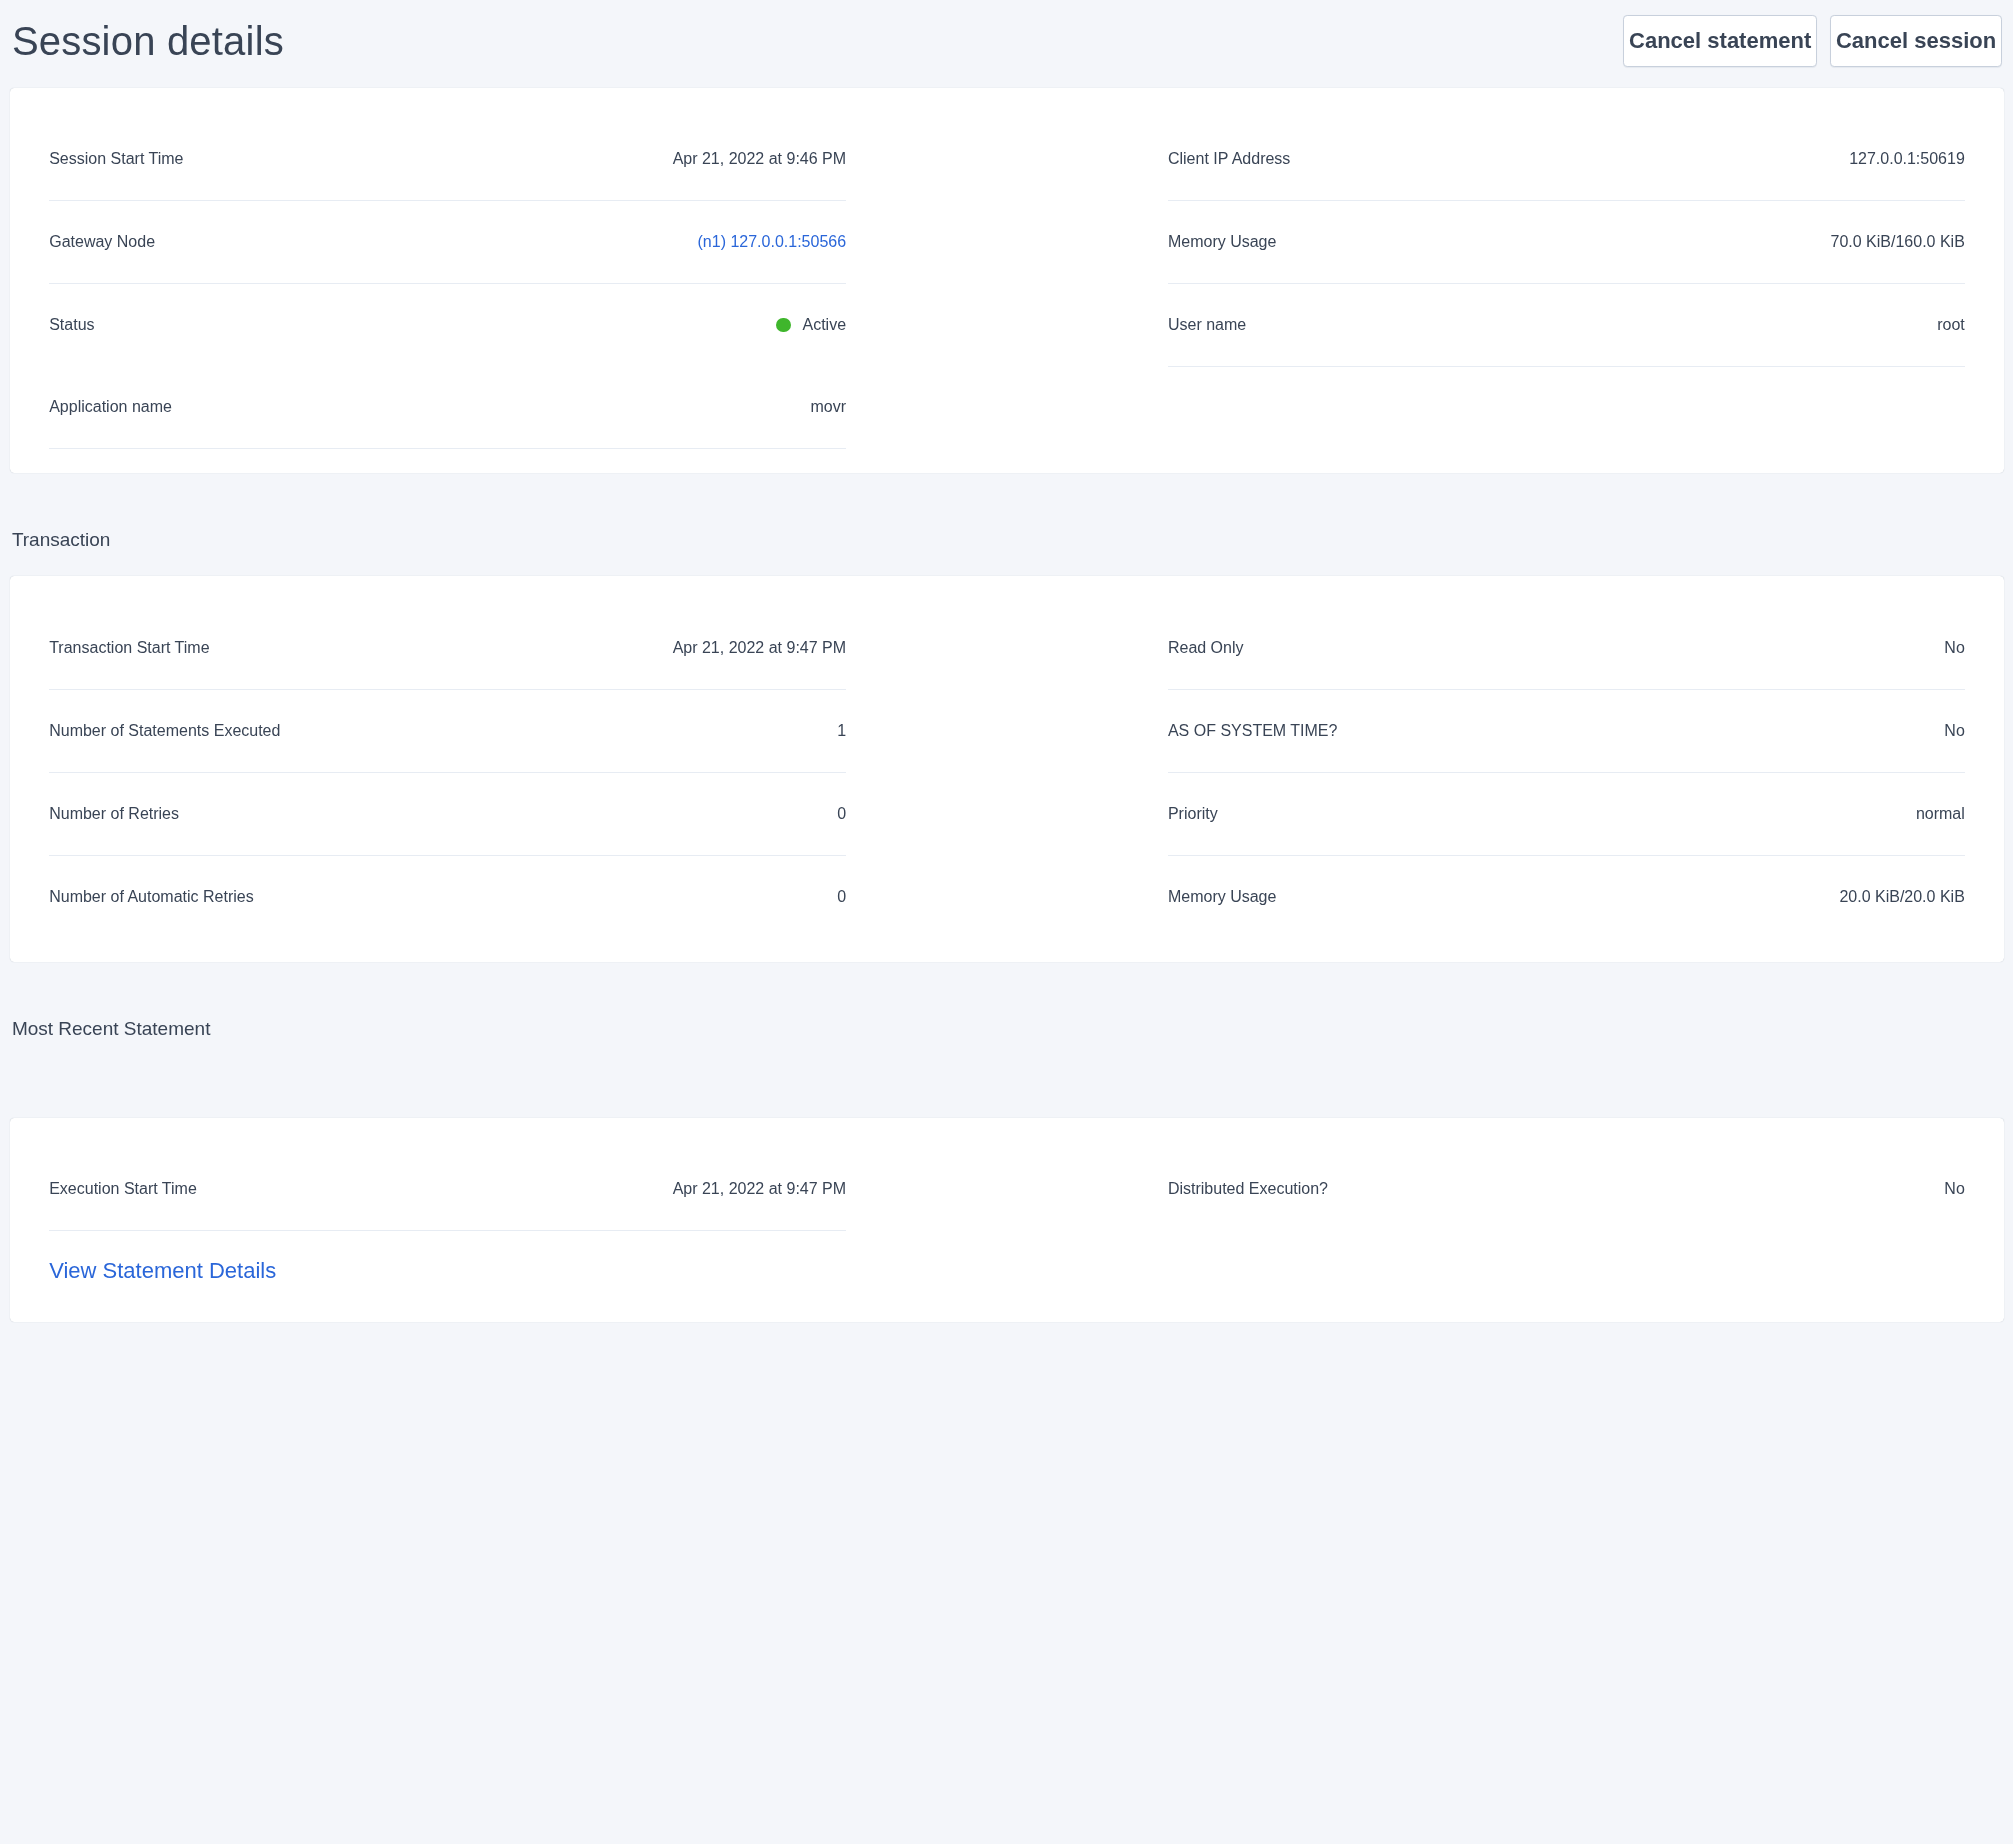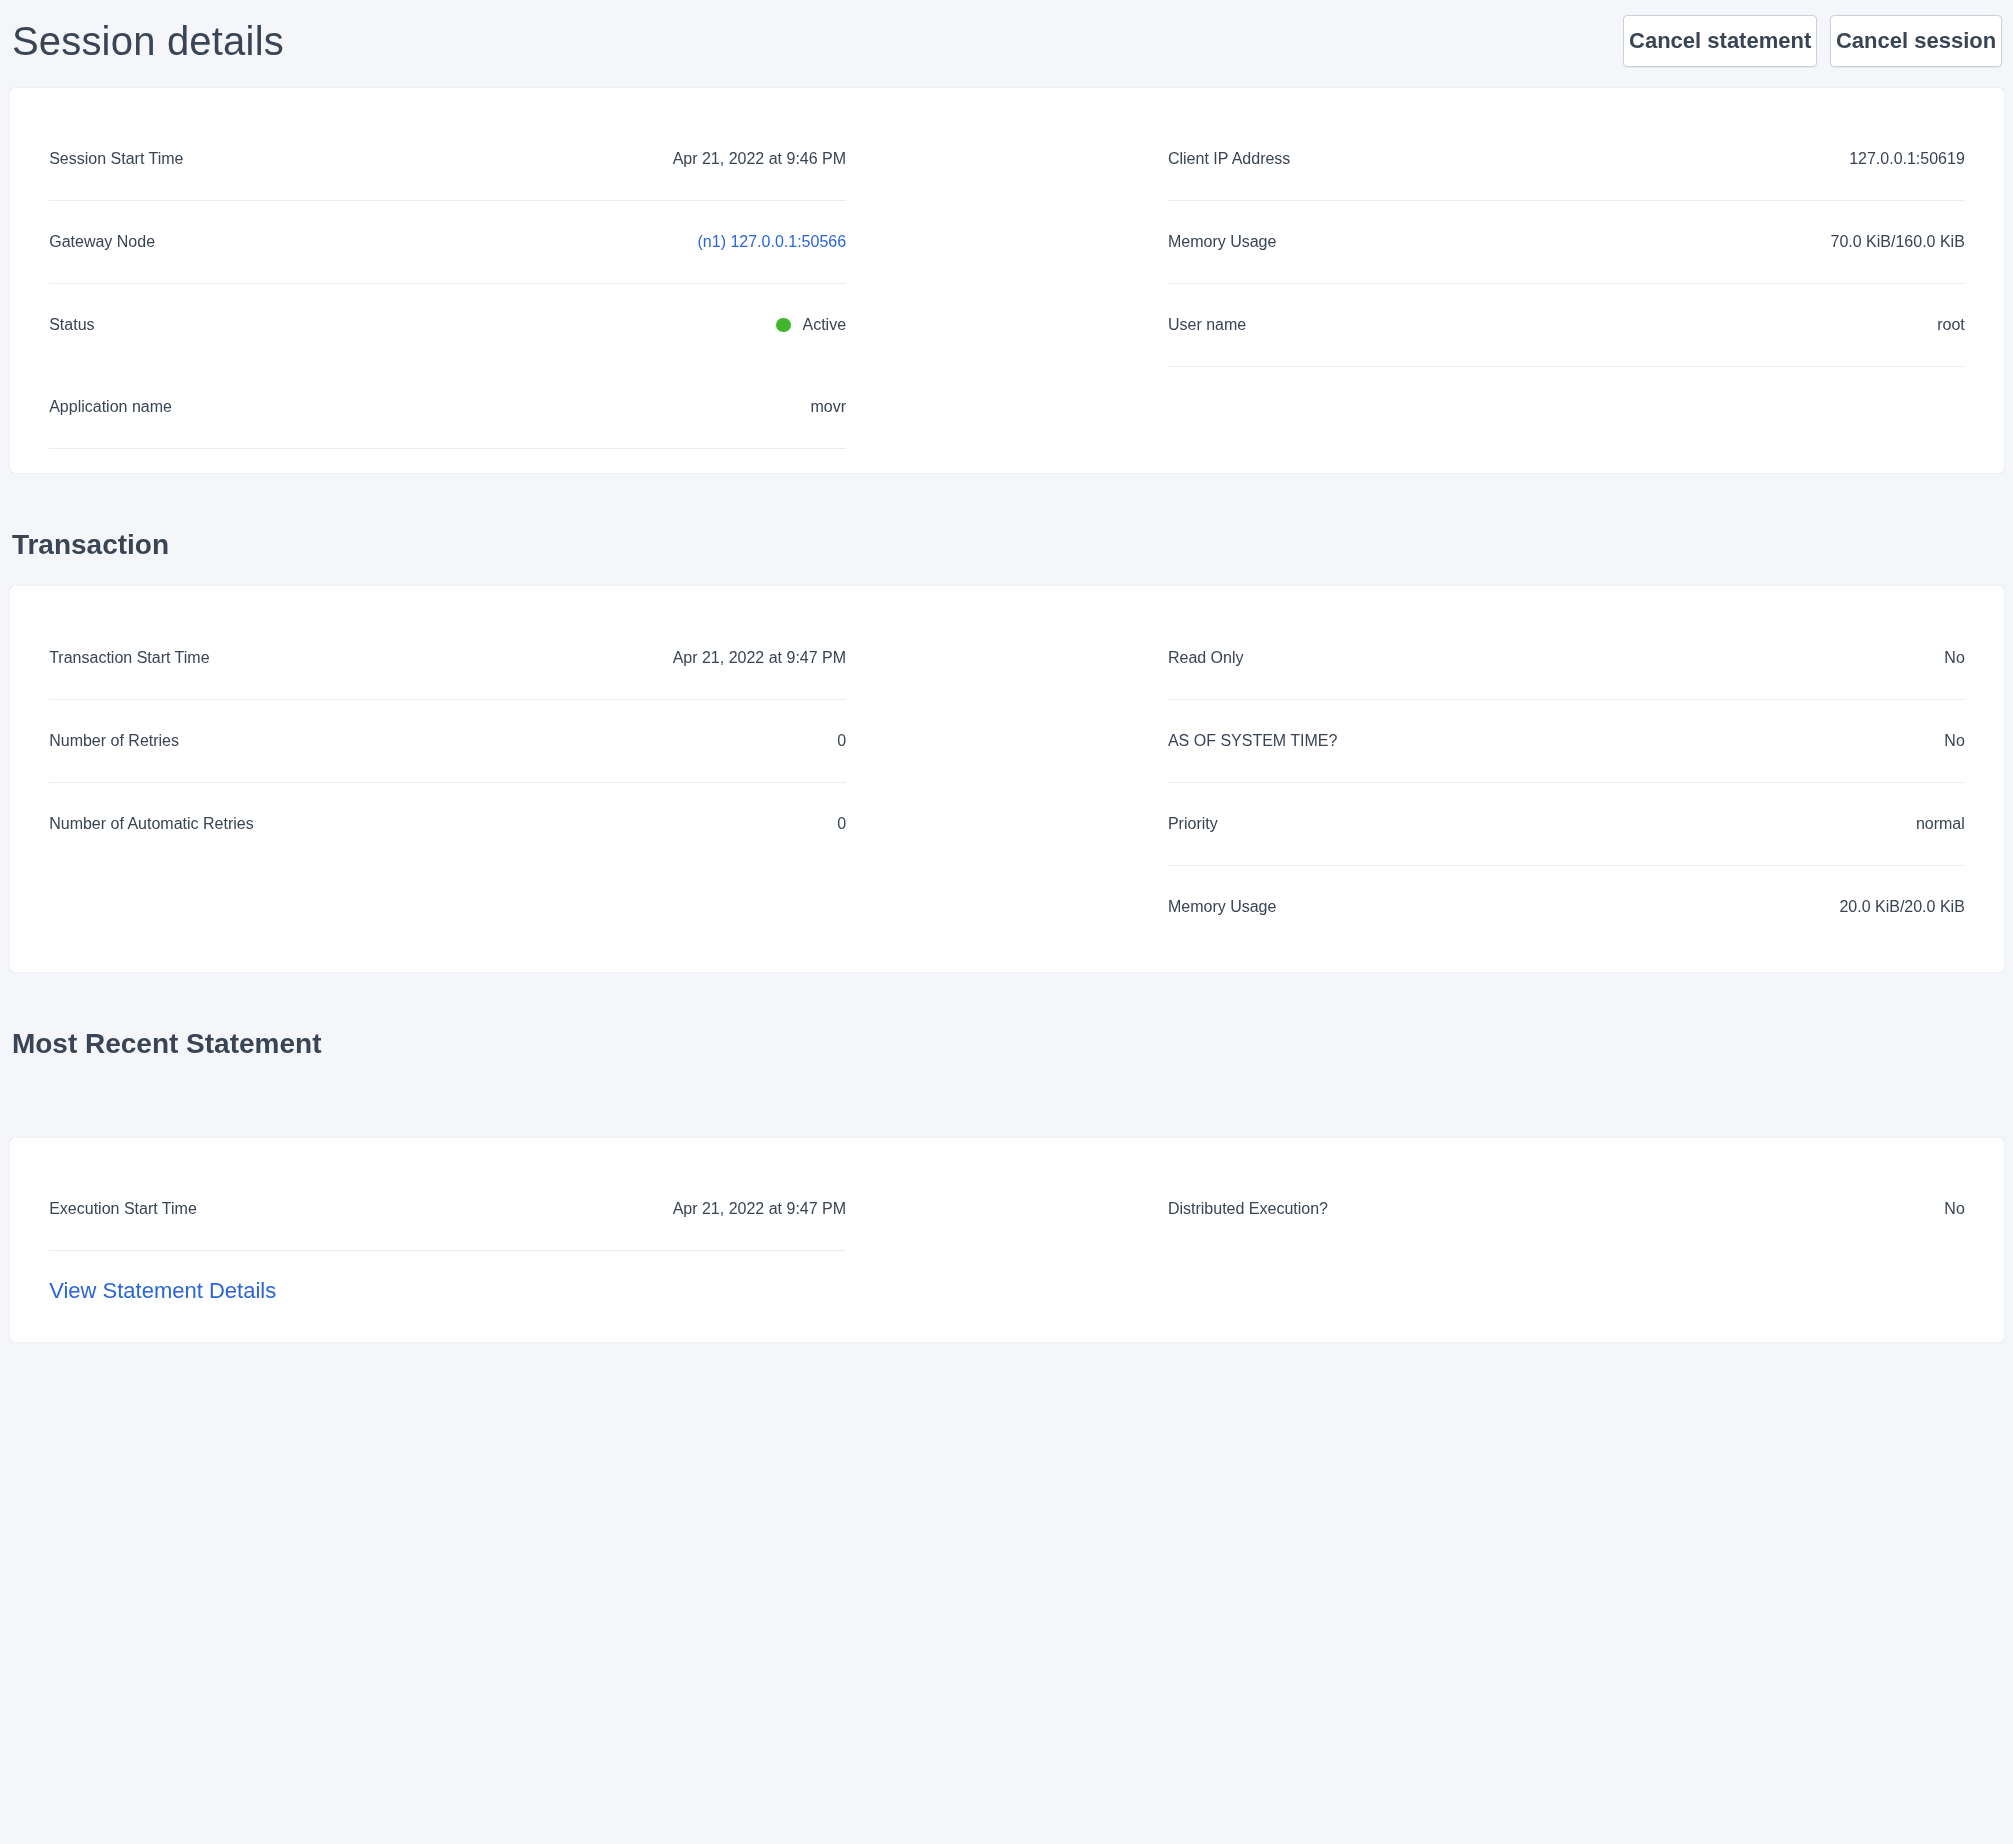--- a/index.html
+++ b/index.html
@@ -63,22 +63,22 @@
   .status { display: flex; align-items: center; }
   .dot {
     width: 14.4px; height: 14.4px; border-radius: 50%;
     background: #3fb62c;
     display: inline-block;
     margin-right: 12px;
   }
 
   
   .section-heading {
-    font-size: 28px;
-    font-weight: 700;
+    font-size: 19px;
+    font-weight: 400;
     margin: 56px 1.7px 25.4px 1.7px;
     color: #394455;
   }
 
   
   .sql-box {
     background: #0d1426;
     border-radius: 4.2px;
     height: 477px;
     padding: 34px 36px;
@@ -159,20 +159,24 @@
   <div class="section-heading">Transaction</div>
 
   <div class="card">
     <div class="card-cols">
       <div class="col">
         <div class="row">
           <span class="lbl">Transaction Start Time</span>
           <span class="val">Apr 21, 2022 at 9:47 PM</span>
         </div>
         <div class="row">
+          <span class="lbl">Number of Statements Executed</span>
+          <span class="val">1</span>
+        </div>
+        <div class="row">
           <span class="lbl">Number of Retries</span>
           <span class="val">0</span>
         </div>
         <div class="row nb">
           <span class="lbl">Number of Automatic Retries</span>
           <span class="val">0</span>
         </div>
       </div>
       <div class="col">
         <div class="row">

